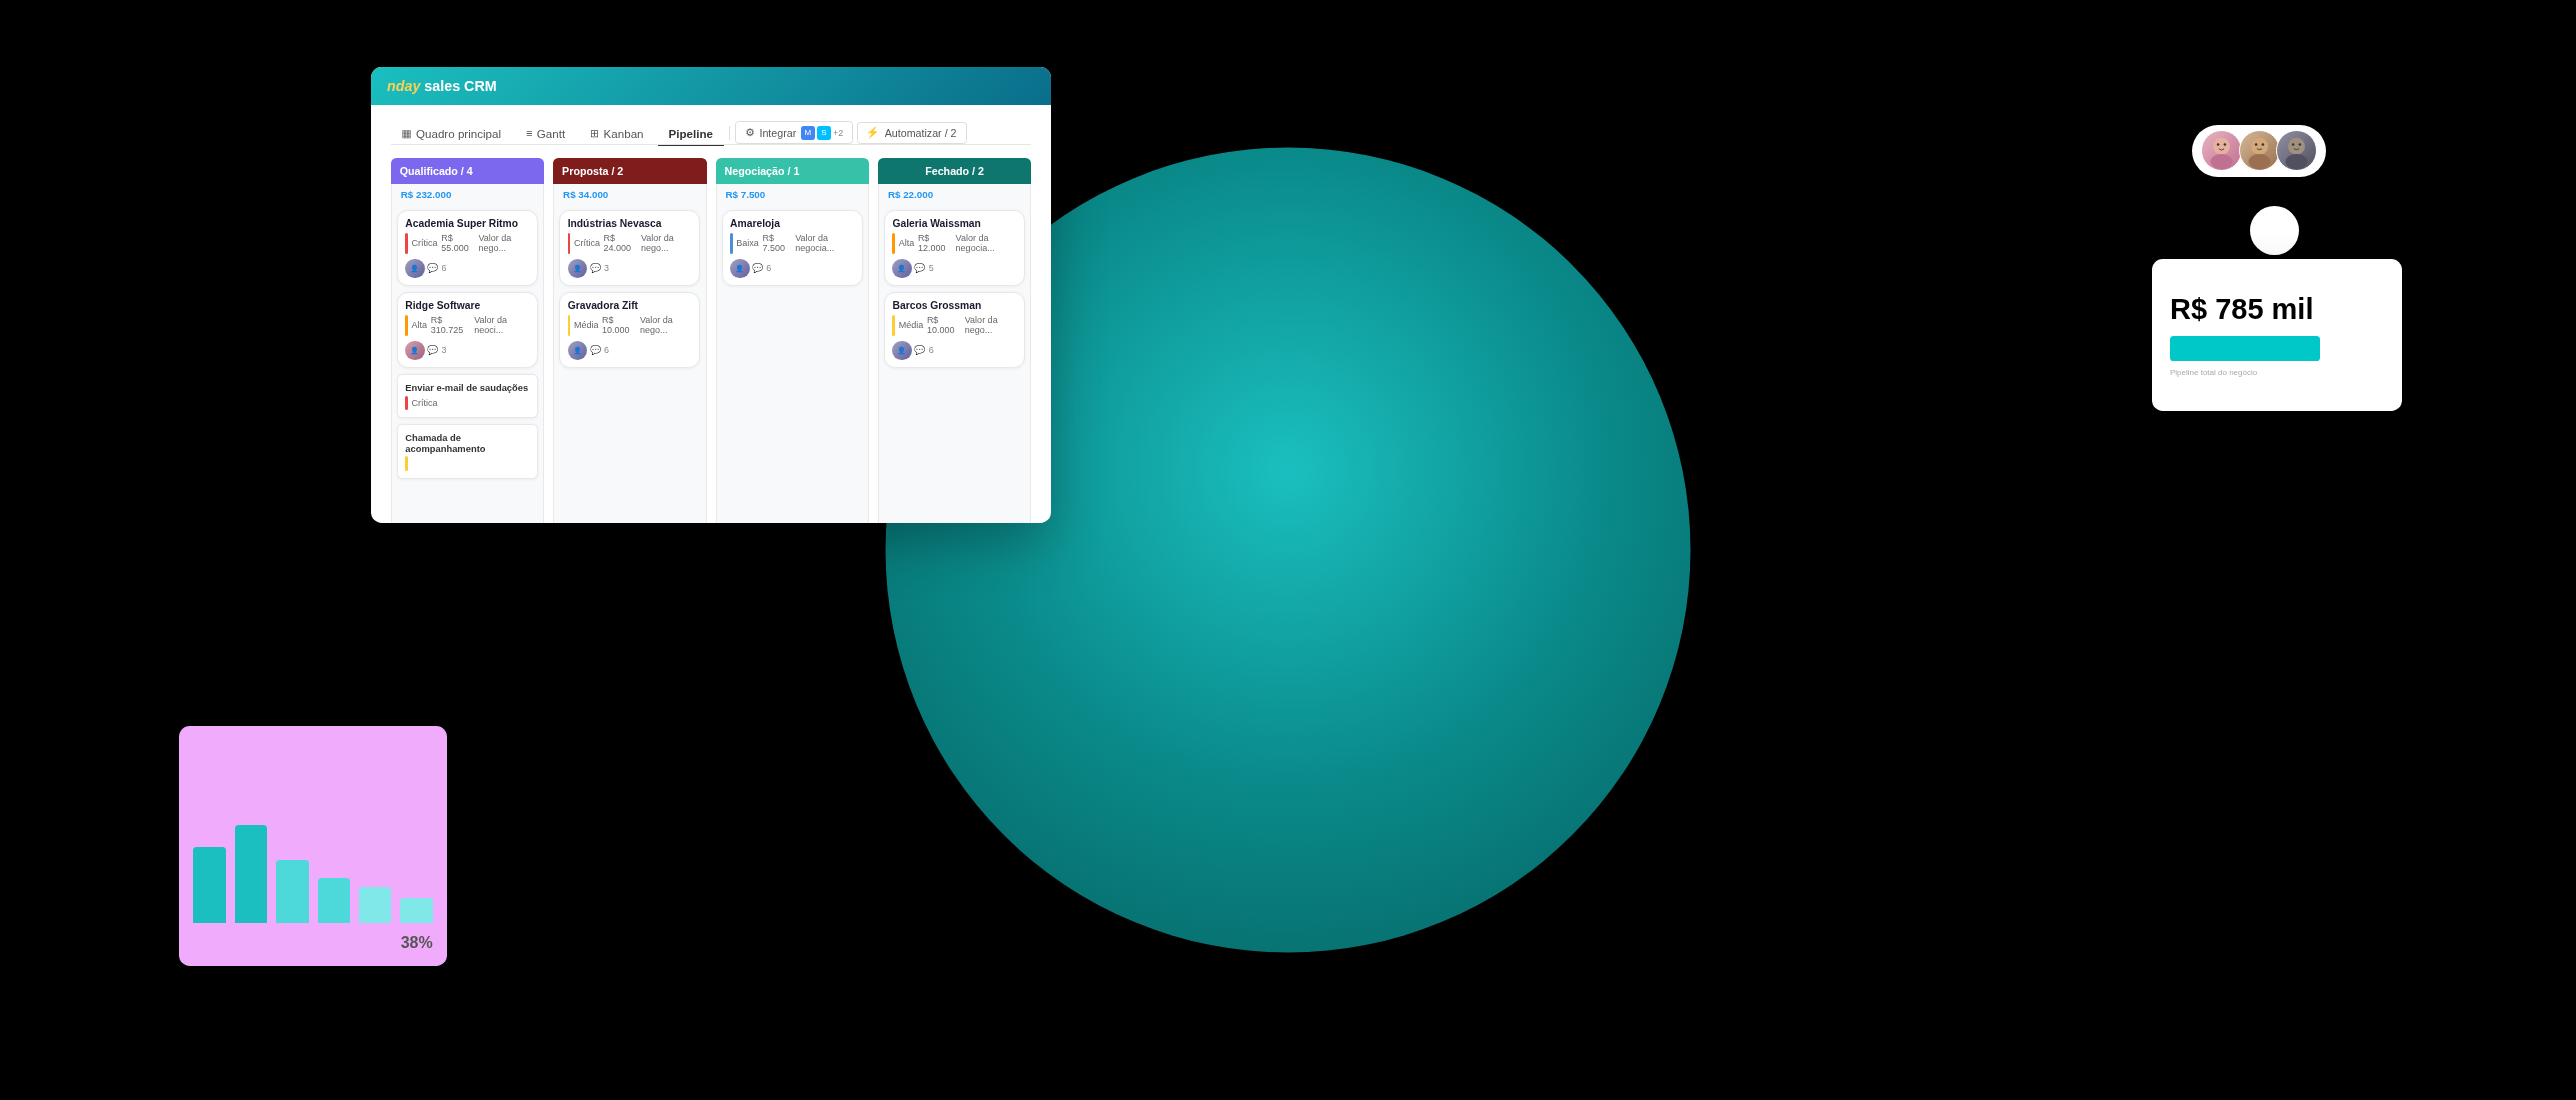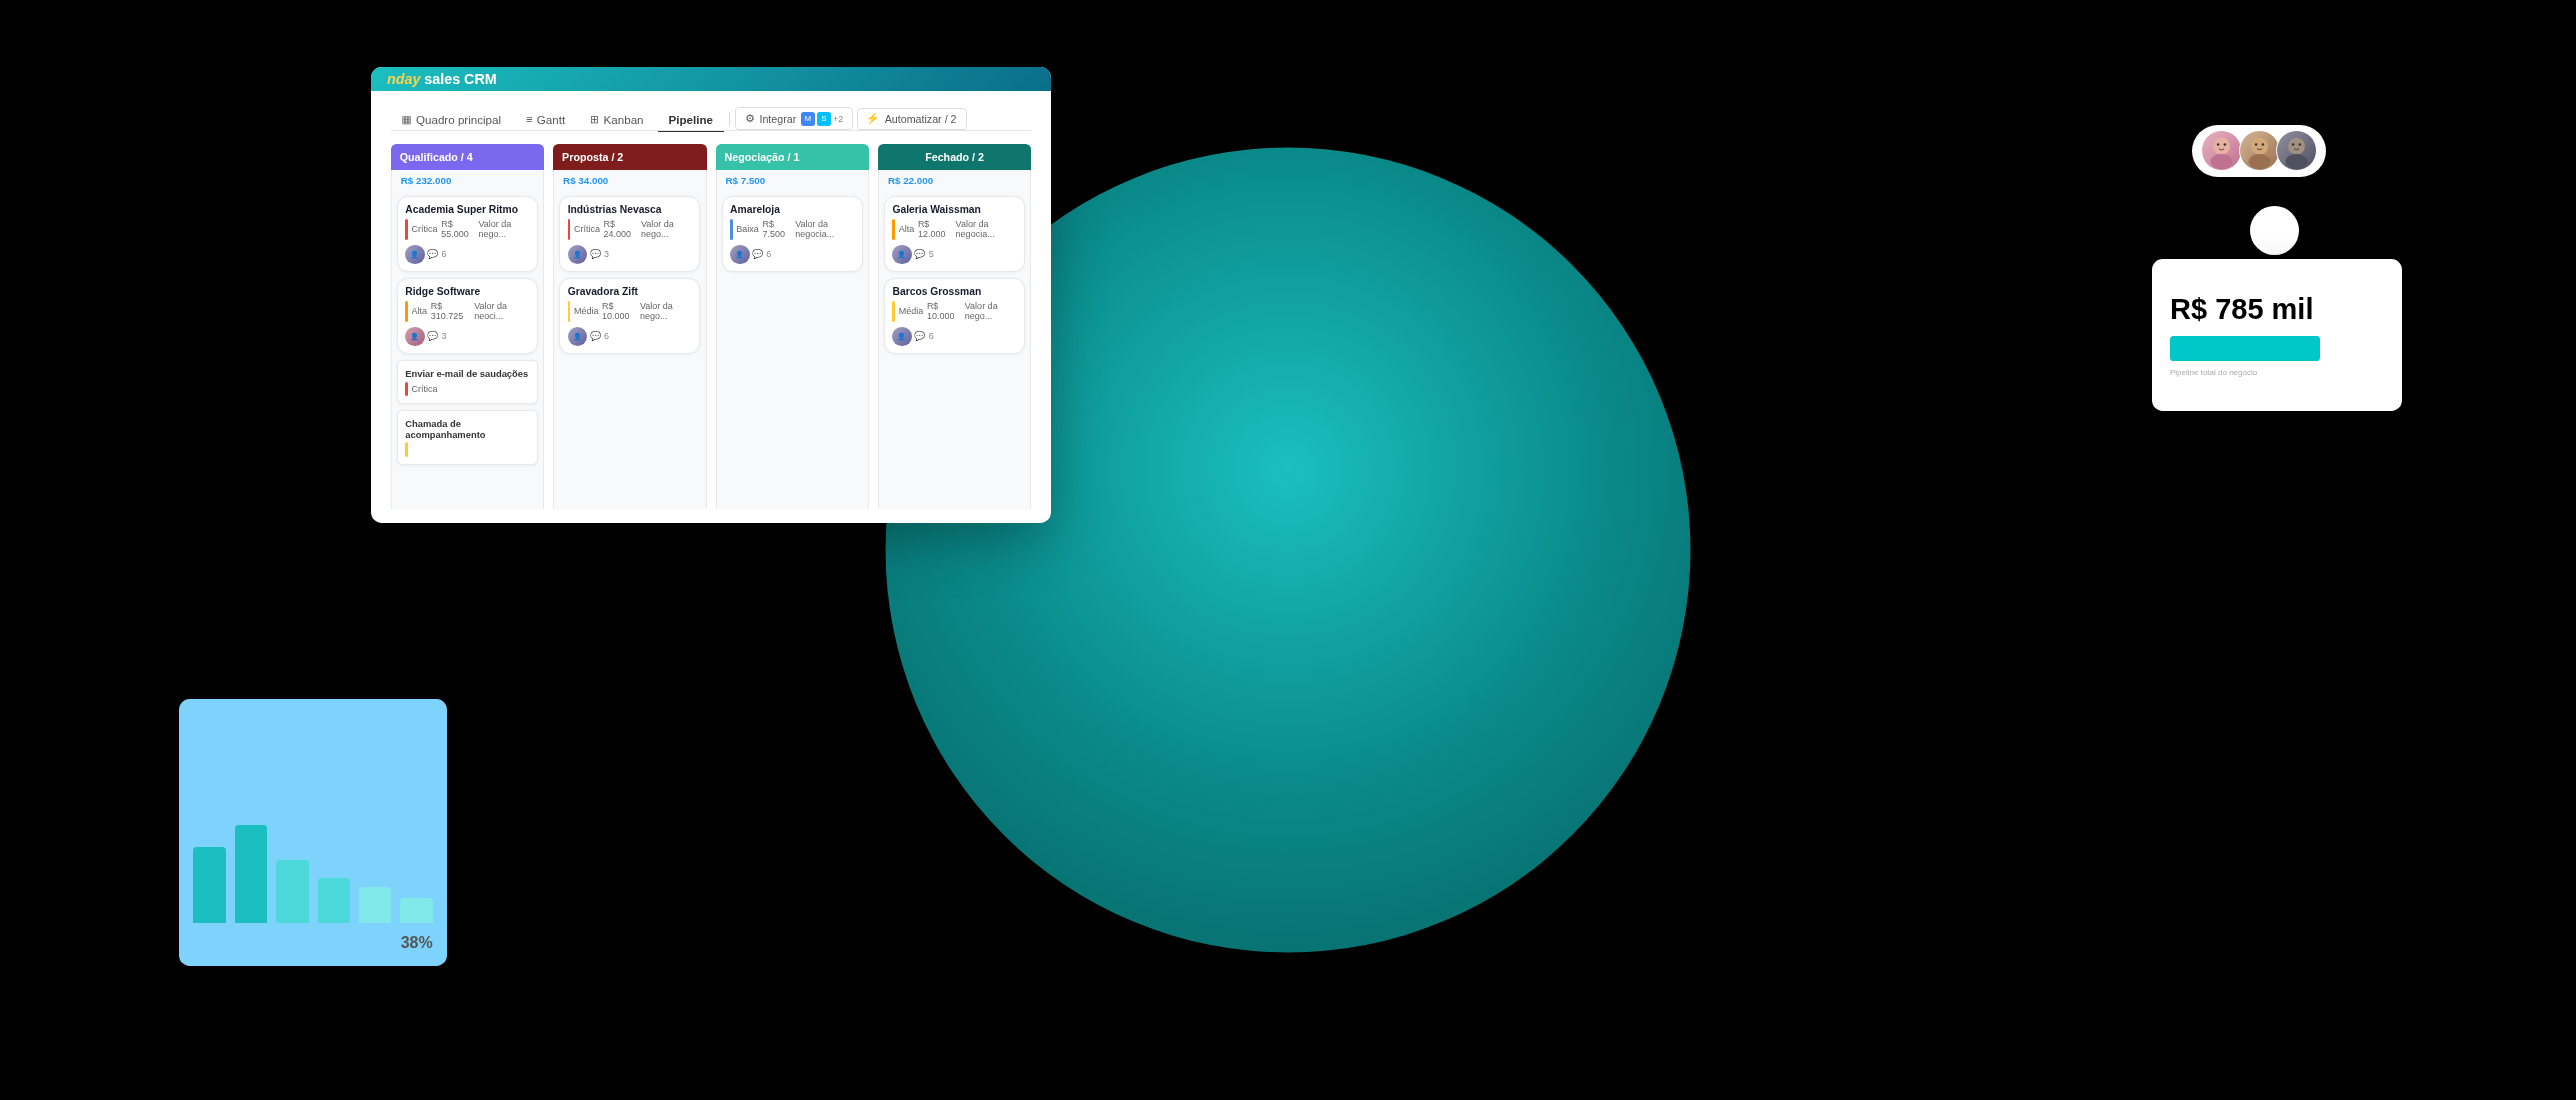--- a/index.html
+++ b/index.html
@@ -34,21 +34,21 @@
       height: 456px;
       background: #fff;
       border-radius: 10.7px;
       box-shadow: 0 18px 54px rgba(0,0,0,0.3);
       z-index: 10;
       overflow: hidden;
     }
 
     .crm-header-bar {
       background: linear-gradient(135deg, #1bbfbf 0%, #0a6e8a 100%);
-      height: 24px;
+      height: 38px;
       display: flex;
       align-items: center;
       padding: 0 16px;
     }
 
     .crm-header-bar .logo-text {
       color: #fff;
       font-size: 14.3px;
       font-weight: 600;
     }
@@ -267,22 +267,22 @@
       color: #333;
       margin-bottom: 2.7px;
     }
 
     
     .chart-widget {
       position: absolute;
       bottom: 134px;
       left: 179px;
       width: 268px;
-      height: 267px;
-      background: #7dd3fc;
+      height: 240px;
+      background: #f0abfc;
       border-radius: 10.7px;
       box-shadow: 0 9px 36px rgba(0,0,0,0.15);
       z-index: 15;
       padding: 14.3px;
       display: flex;
       flex-direction: column;
       justify-content: flex-end;
     }
 
     .chart-bars {

